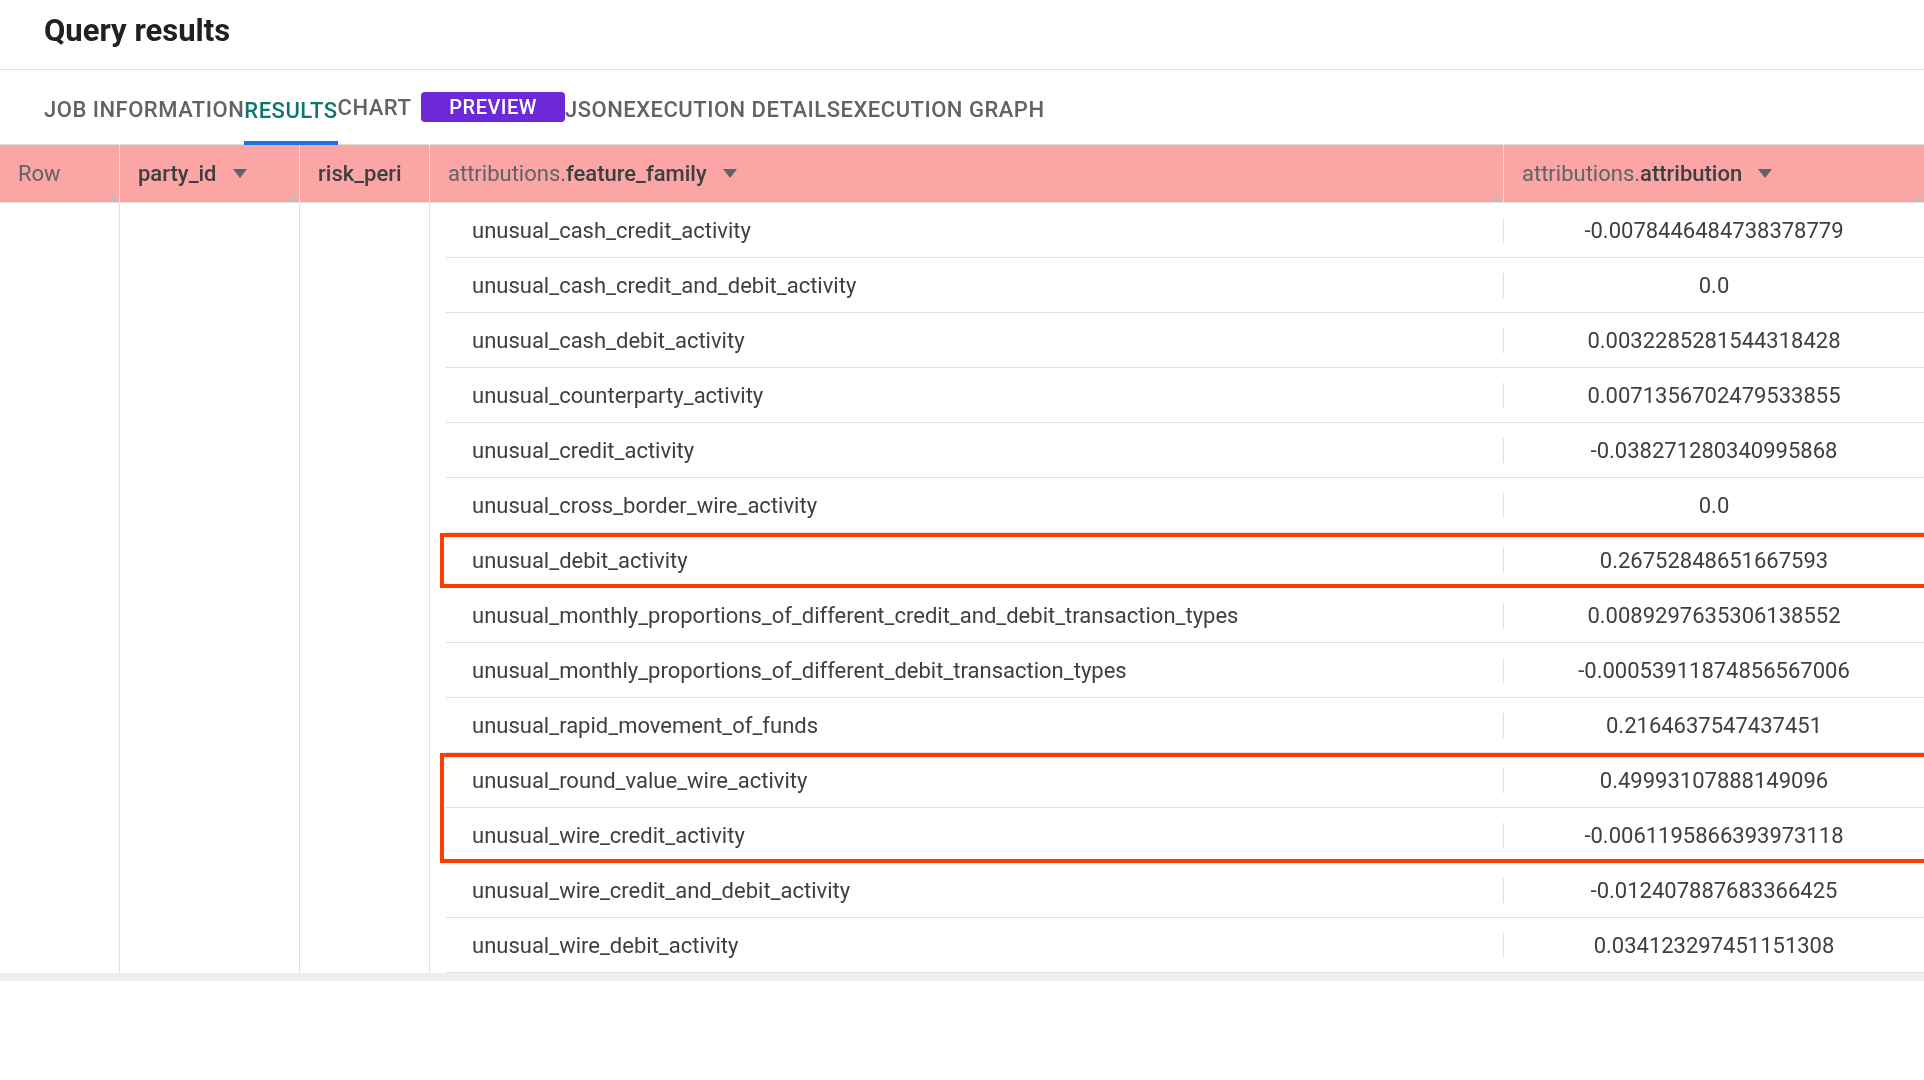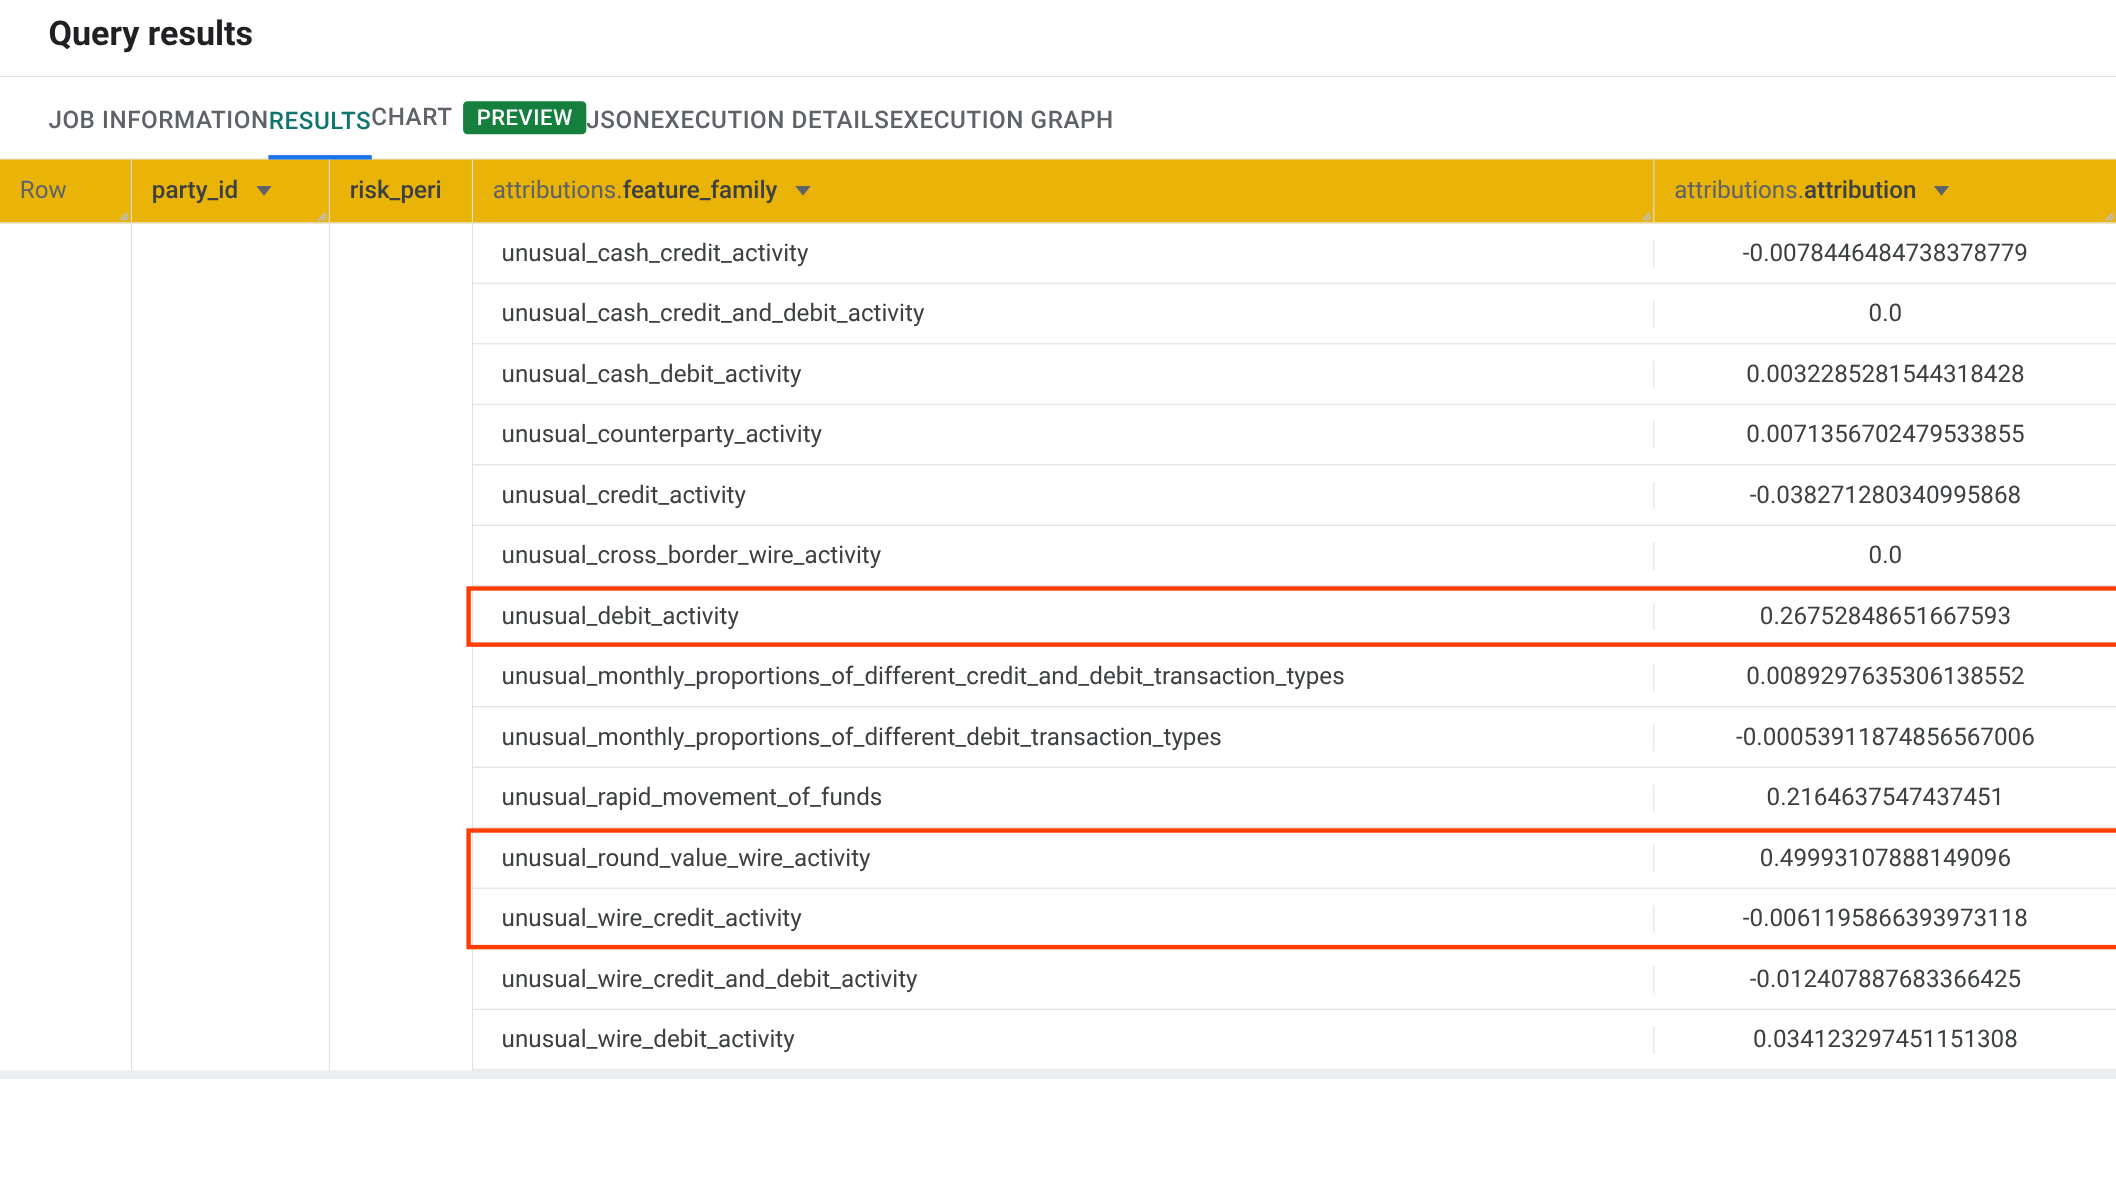--- a/index.html
+++ b/index.html
@@ -33,33 +33,33 @@
     align-items: center;
     gap: 10px;
   }
   .tab.active {
     color: #0f766e;
     border-bottom: 4px solid #1a73e8;
     margin-bottom: -1px;
     padding-bottom: 18px;
   }
   .badge {
-    background: #15803d;
+    background: #6d28d9;
     color: #fff;
     font-size: 20px;
     font-weight: 500;
-    padding: 3px 12px;
+    padding: 3px 28px;
     border-radius: 4px;
     letter-spacing: 0.5px;
   }
   .table-wrap { width: 100%; }
   .thead-row {
     display: flex;
     border-bottom: 1px solid #e0e0e0;
-    background: #eab308;
+    background: #fca5a5;
   }
   .th {
     font-size: 22px;
     font-weight: 400;
     color: #5f6368;
     padding: 16px 18px;
     border-right: 1px solid #e0e0e0;
     position: relative;
     display: flex;
     align-items: center;
@@ -84,21 +84,21 @@
   .resize-handle {
     position: absolute;
     right: 2px; bottom: 2px;
     width: 10px; height: 10px;
   }
   .resize-handle::before, .resize-handle::after {
     content: ""; position: absolute; background: #bdbdbd;
   }
   .resize-handle::before { width: 9px; height: 1.5px; bottom: 3px; right: 0; transform: rotate(-45deg); }
   .resize-handle::after { width: 5px; height: 1.5px; bottom: 1px; right: 0; transform: rotate(-45deg); }
-  .tbody { display: flex; }
+  .tbody { display: flex; gap: 16px; }
   .left-cols { display: flex; }
   .colblock { border-right: 1px solid #e0e0e0; }
   .col-row { width: 120px; }
   .col-party { width: 180px; }
   .col-risk { width: 130px; }
   .data-rows { flex: 1; }
   .data-row {
     display: flex;
     border-bottom: 1px solid #e0e0e0;
     font-size: 22px;

